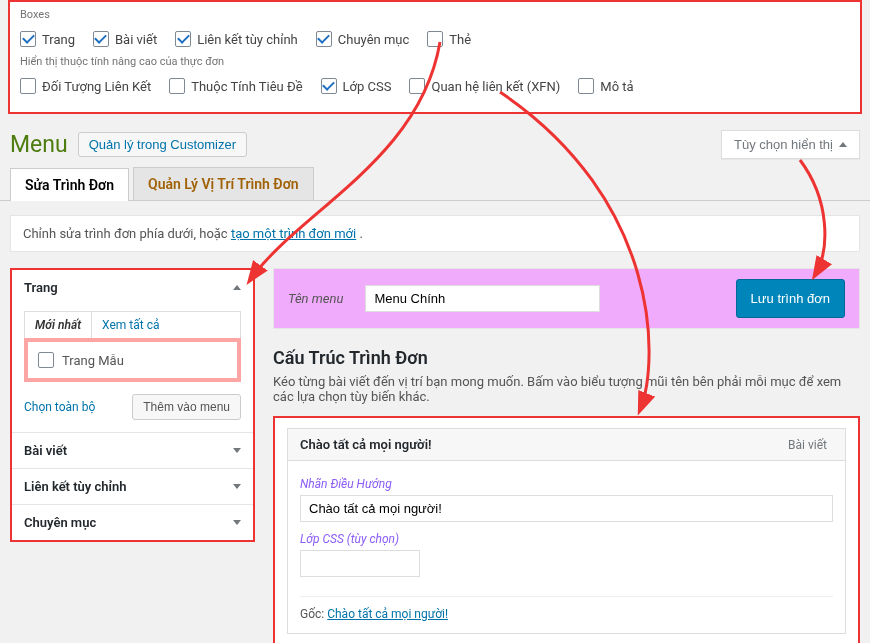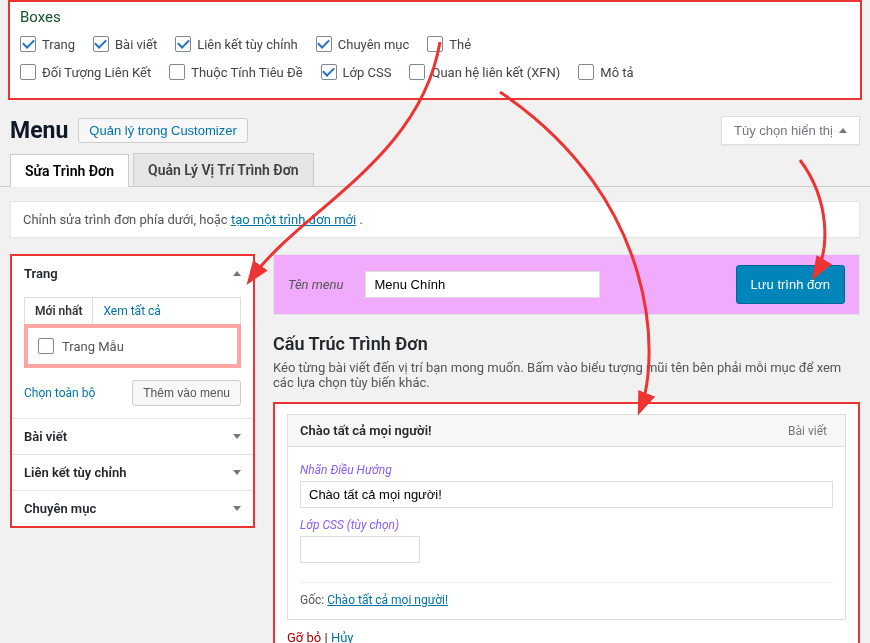--- a/index.html
+++ b/index.html
@@ -1,33 +1,33 @@
 <!DOCTYPE html>
 <html><head>
 <meta charset="utf-8">
 <style>
   * { box-sizing: border-box; margin: 0; padding: 0; }
   body { font-family: -apple-system, "Segoe UI", Roboto, Arial, sans-serif; font-size: 13px; color: #23282d; background: #f1f1f1; width: 870px; }
 
   .screen-options-panel { background: #fff; border: 2px solid #e33; margin: 0 8px; padding: 6px 10px 10px; }
-  .screen-options-panel .section-title { font-size: 15px; color: #14532d; margin-bottom: 6px; }
+  .screen-options-panel .section-title { font-size: 11px; color: #737373; margin-bottom: 6px; }
   .cb-row { display: flex; flex-wrap: wrap; gap: 18px; align-items: center; padding: 4px 0 8px; }
   .cb-row label { display: flex; align-items: center; gap: 6px; color: #444; font-size: 13px; }
   .cb { width: 16px; height: 16px; border: 1px solid #7e8993; background: #fff; display: inline-flex; align-items: center; justify-content: center; border-radius: 2px; }
   .cb.checked::after { content: ""; width: 9px; height: 5px; border-left: 2px solid #1e6fbf; border-bottom: 2px solid #1e6fbf; transform: rotate(-45deg); margin-top: -3px; }
 
   .top-row { display: flex; align-items: center; justify-content: space-between; padding: 16px 10px 8px; }
   .top-left { display: flex; align-items: center; gap: 10px; }
-  .page-title { font-size: 23px; font-weight: 700; color: #0f172a; }
+  .page-title { font-size: 23px; font-weight: 400; color: #4d7c0f; }
   .btn-outline { background: #f7f7f7; border: 1px solid #ccc; color: #0073aa; padding: 4px 10px; border-radius: 3px; font-size: 13px; cursor: pointer; }
   .screen-options-toggle { background: #fff; border: 1px solid #ddd; padding: 6px 12px; font-size: 13px; color: #72777c; cursor: pointer; display: flex; align-items: center; gap: 6px; box-shadow: 0 1px 1px rgba(0,0,0,.04); }
   .tri-up { width: 0; height: 0; border-left: 4px solid transparent; border-right: 4px solid transparent; border-bottom: 5px solid #72777c; }
 
   .nav-tabs { display: flex; padding: 0 10px; border-bottom: 1px solid #ccc; }
-  .nav-tab { padding: 8px 14px; border: 1px solid #ccc; border-bottom: none; background: #e5e5e5; color: #404040; font-weight: 600; font-size: 14px; cursor: pointer; }
+  .nav-tab { padding: 8px 14px; border: 1px solid #ccc; border-bottom: none; background: #e5e5e5; color: #a16207; font-weight: 600; font-size: 14px; cursor: pointer; }
   .nav-tab.active { background: #fff; color: #000; position: relative; top: 1px; }
   .nav-tab + .nav-tab { margin-left: 4px; }
 
   .info-bar { background: #fff; border: 1px solid #e5e5e5; margin: 14px 10px 0; padding: 10px 12px; font-size: 13px; color: #555; }
   .info-bar a { color: #0073aa; text-decoration: underline; }
 
   .main-cols { display: flex; gap: 18px; padding: 16px 10px 10px; align-items: flex-start; }
   .left-col { width: 245px; border: 2px solid #e33; background: #fff; }
   .right-col { flex: 1; }
 
@@ -35,21 +35,21 @@
   .acc-item:first-child { border-top: none; }
   .acc-head { display: flex; justify-content: space-between; align-items: center; padding: 10px 12px; font-weight: 600; color: #23282d; cursor: pointer; }
   .acc-head .tri { width: 0; height: 0; border-left: 4px solid transparent; border-right: 4px solid transparent; }
   .acc-head .tri.up { border-bottom: 5px solid #72777c; }
   .acc-head .tri.down { border-top: 5px solid #72777c; }
   .acc-body { padding: 6px 12px 12px; }
 
   .mini-tabs { display: flex; border: 1px solid #ddd; border-bottom: none; }
   .mini-tab { padding: 6px 10px; font-size: 12px; border-right: 1px solid #ddd; color: #0073aa; cursor: pointer; }
   .mini-tab:last-child { border-right: none; }
-  .mini-tab.active { background: #fff; color: #333; font-weight: 600; }
+  .mini-tab.active { background: #fff; color: #333; font-weight: 600; font-style: italic; }
   .mini-panel { border: 4px solid #fca5a5; padding: 10px; }
   .mini-panel label { display: flex; align-items: center; gap: 8px; color: #555; }
 
   .acc-actions { display: flex; justify-content: space-between; align-items: center; margin-top: 12px; }
   .link { color: #0073aa; font-size: 12px; cursor: pointer; }
   .btn-secondary { background: #f7f7f7; border: 1px solid #ccc; color: #555; padding: 5px 10px; border-radius: 3px; font-size: 12px; cursor: pointer; }
 
   .menu-name-row { display: flex; align-items: center; gap: 22px; background: #f0abfc; border: 1px solid #e5e5e5; padding: 10px 14px; }
   .menu-name-row label { font-style: italic; color: #555; }
   .text-input { border: 1px solid #ddd; padding: 5px 8px; font-size: 13px; width: 235px; }
@@ -95,20 +95,21 @@
       <label>
         <span class="cb checked"></span>
         <span>Chuyên mục</span>
       </label>
       <label>
         <span class="cb"></span>
         <span>Thẻ</span>
       </label>
     </div>
 
+  <div class="section-title">Hiển thị thuộc tính nâng cao của thực đơn</div>
   <div class="cb-row" id="advanced-row">
       <label>
         <span class="cb"></span>
         <span>Đối Tượng Liên Kết</span>
       </label>
       <label>
         <span class="cb"></span>
         <span>Thuộc Tính Tiêu Đề</span>
       </label>
       <label>

